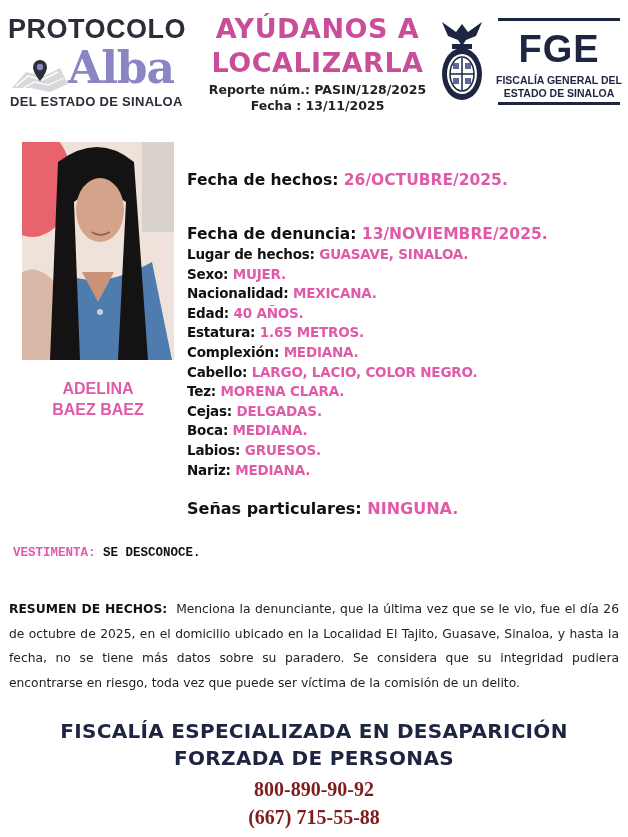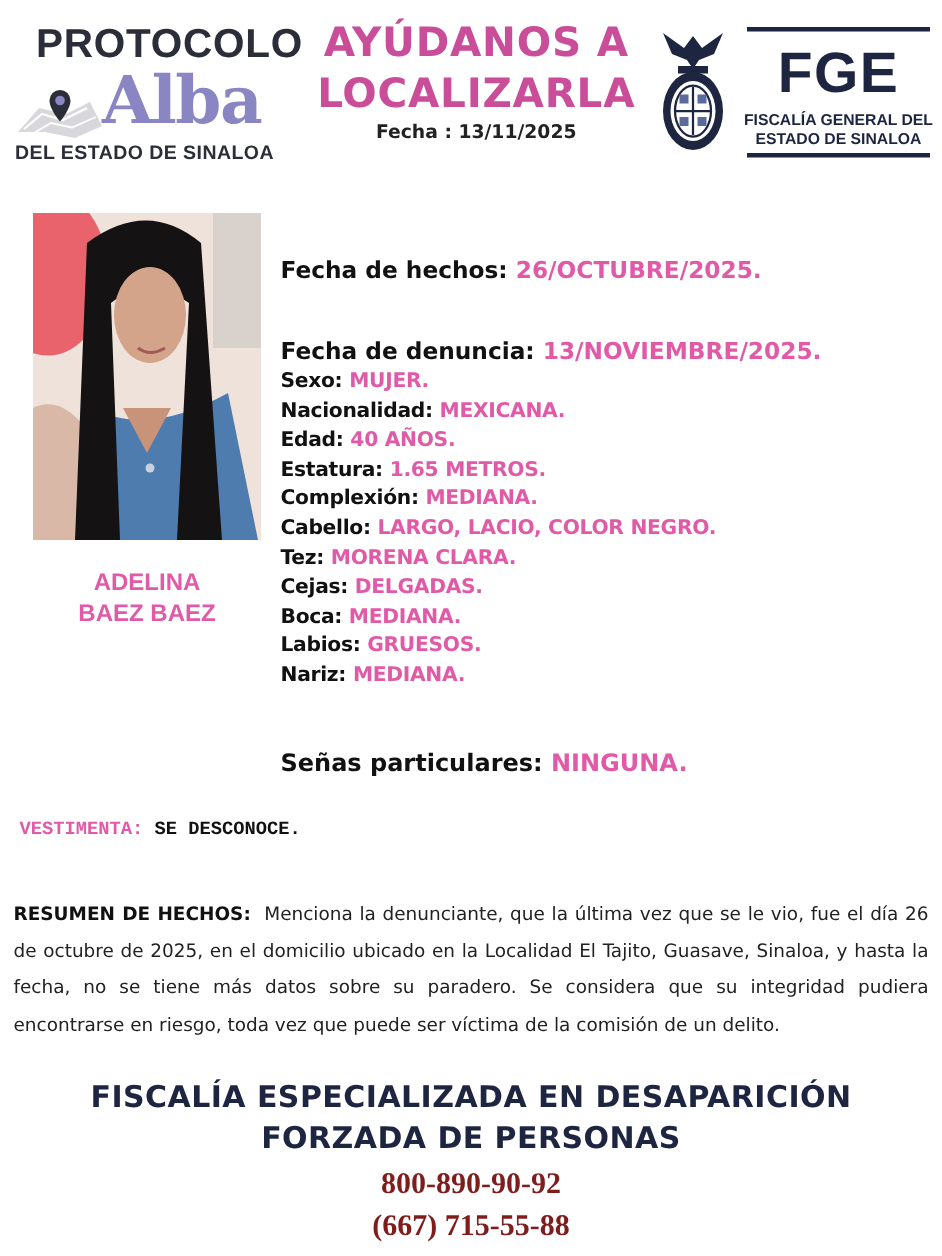--- a/index.html
+++ b/index.html
@@ -3,21 +3,21 @@
   <meta charset="utf-8">
   <style>
     * { box-sizing: border-box; margin: 0; padding: 0; }
     html, body { width: 628px; height: 837px; background: #ffffff; overflow: hidden; }
     body { font-family: "DejaVu Sans", "Liberation Sans", sans-serif; color: #111; position: relative; }
 
     .pink { color: #e05aa8; }
 
     
     .logo-alba { position: absolute; left: 8px; top: 12px; width: 190px; height: 100px; }
-    .logo-alba .pt { position: absolute; left: 16px; top: 2px; font-family: "Liberation Sans", sans-serif; font-weight: bold; font-size: 27px; letter-spacing: 0.5px; color: #2b2d38; }
+    .logo-alba .pt { position: absolute; left: 0; top: 2px; font-family: "Liberation Sans", sans-serif; font-weight: bold; font-size: 27px; letter-spacing: 0.5px; color: #2b2d38; }
     .logo-alba .alba { position: absolute; left: 60px; top: 30px; font-family: "DejaVu Serif", serif; font-weight: bold; font-size: 44px; color: #8a86c4; letter-spacing: -1px; }
     .logo-alba .del { position: absolute; left: 2px; top: 82px; font-family: "Liberation Sans", sans-serif; font-weight: bold; font-size: 13px; color: #2b2d38; letter-spacing: 0.3px; }
     .logo-alba .map { position: absolute; left: 2px; top: 46px; width: 60px; height: 36px; }
 
     .header-center { position: absolute; left: 205px; top: 12px; width: 225px; text-align: center; }
     .header-center .title { font-family: "DejaVu Sans", sans-serif; font-weight: bold; font-size: 27px; line-height: 34px; color: #c94d98; letter-spacing: 0.5px; }
     .header-center .meta { font-family: "DejaVu Sans", sans-serif; font-weight: bold; font-size: 12.5px; line-height: 16px; color: #222; }
 
     .logo-fge { position: absolute; left: 438px; top: 14px; width: 185px; height: 95px; }
     .logo-fge .seal { position: absolute; left: 0; top: 4px; width: 48px; height: 86px; }
@@ -59,20 +59,21 @@
     <path d="M30,2 a7,7 0 0 1 7,7 c0,6 -7,14 -7,14 c0,0 -7,-8 -7,-14 a7,7 0 0 1 7,-7z" fill="#2b2d38"></path>
     <circle cx="30" cy="9" r="3.2" fill="#8a86c4"></circle>
   </svg>
   <span class="alba">Alba</span>
   <span class="del">DEL ESTADO DE SINALOA</span>
 </div>
 
 <div class="header-center">
   <div class="title">AYÚDANOS A</div>
   <div class="title">LOCALIZARLA</div>
+  <div class="meta" style="margin-top:2px;">Reporte núm.: PASIN/128/2025</div>
   <div class="meta">Fecha : 13/11/2025</div>
 </div>
 
 <div class="logo-fge">
   <svg class="seal" viewBox="0 0 48 86">
     <path d="M4,4 L18,14 L24,6 L30,14 L44,4 L38,18 L28,22 L24,28 L20,22 L10,18 Z" fill="#1d2540"></path>
     <rect x="14" y="26" width="20" height="5" fill="#1d2540"></rect>
     <ellipse cx="24" cy="56" rx="20" ry="26" fill="#1d2540"></ellipse>
     <ellipse cx="24" cy="56" rx="15" ry="20" fill="#ffffff"></ellipse>
     <ellipse cx="24" cy="56" rx="12" ry="17" fill="none" stroke="#1d2540" stroke-width="1.5"></ellipse>
@@ -109,20 +110,21 @@
 </div>
 
 <div class="name">
   <div>ADELINA</div>
   <div>BAEZ BAEZ</div>
 </div>
 
 <div class="details">
   <div class="row big"><span class="lbl">Fecha de hechos:</span> <span class="val">26/OCTUBRE/2025.</span></div>
   <div class="row big"><span class="lbl">Fecha de denuncia:</span> <span class="val">13/NOVIEMBRE/2025.</span></div>
+  <div class="row sm"><span class="lbl">Lugar de hechos:</span> <span class="val">GUASAVE, SINALOA.</span></div>
   <div class="row sm"><span class="lbl">Sexo:</span> <span class="val">MUJER.</span></div>
   <div class="row sm"><span class="lbl">Nacionalidad:</span> <span class="val">MEXICANA.</span></div>
   <div class="row sm"><span class="lbl">Edad:</span> <span class="val">40 AÑOS.</span></div>
   <div class="row sm"><span class="lbl">Estatura:</span> <span class="val">1.65 METROS.</span></div>
   <div class="row sm"><span class="lbl">Complexión:</span> <span class="val">MEDIANA.</span></div>
   <div class="row sm"><span class="lbl">Cabello:</span> <span class="val">LARGO, LACIO, COLOR NEGRO.</span></div>
   <div class="row sm"><span class="lbl">Tez:</span> <span class="val">MORENA CLARA.</span></div>
   <div class="row sm"><span class="lbl">Cejas:</span> <span class="val">DELGADAS.</span></div>
   <div class="row sm"><span class="lbl">Boca:</span> <span class="val">MEDIANA.</span></div>
   <div class="row sm"><span class="lbl">Labios:</span> <span class="val">GRUESOS.</span></div>

